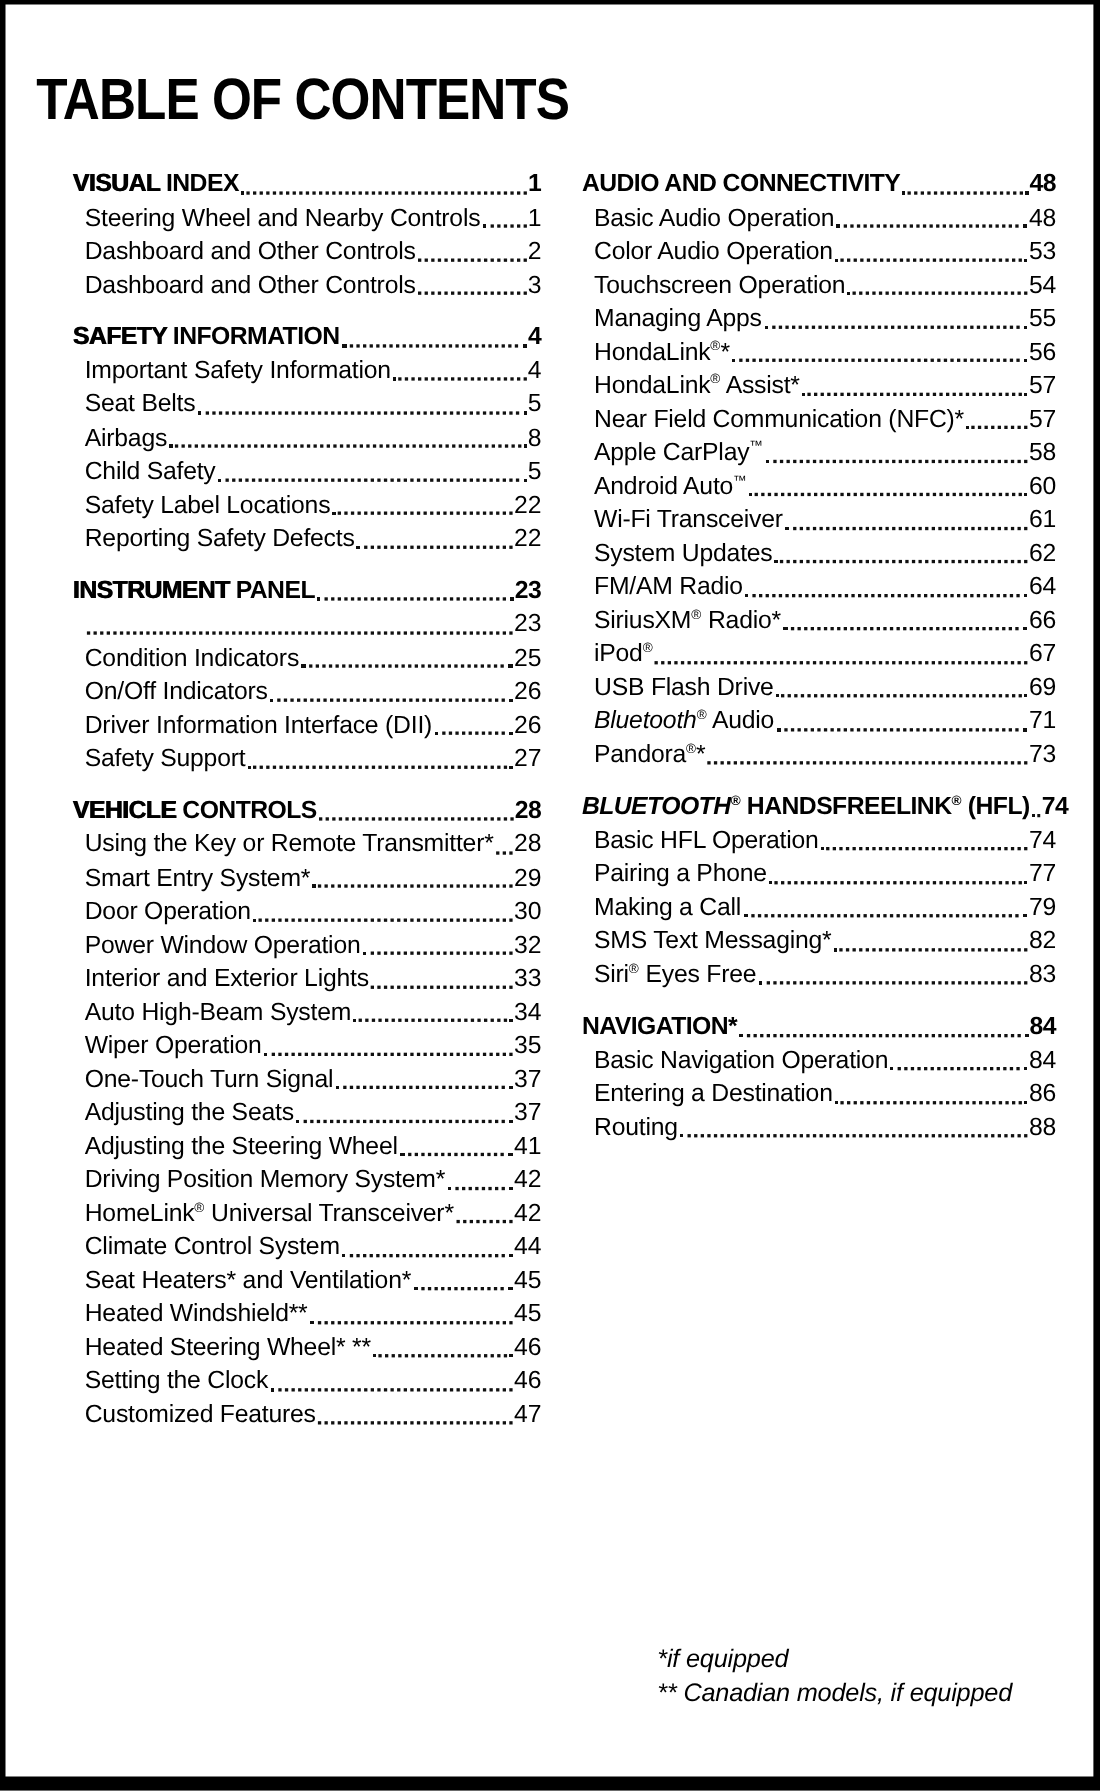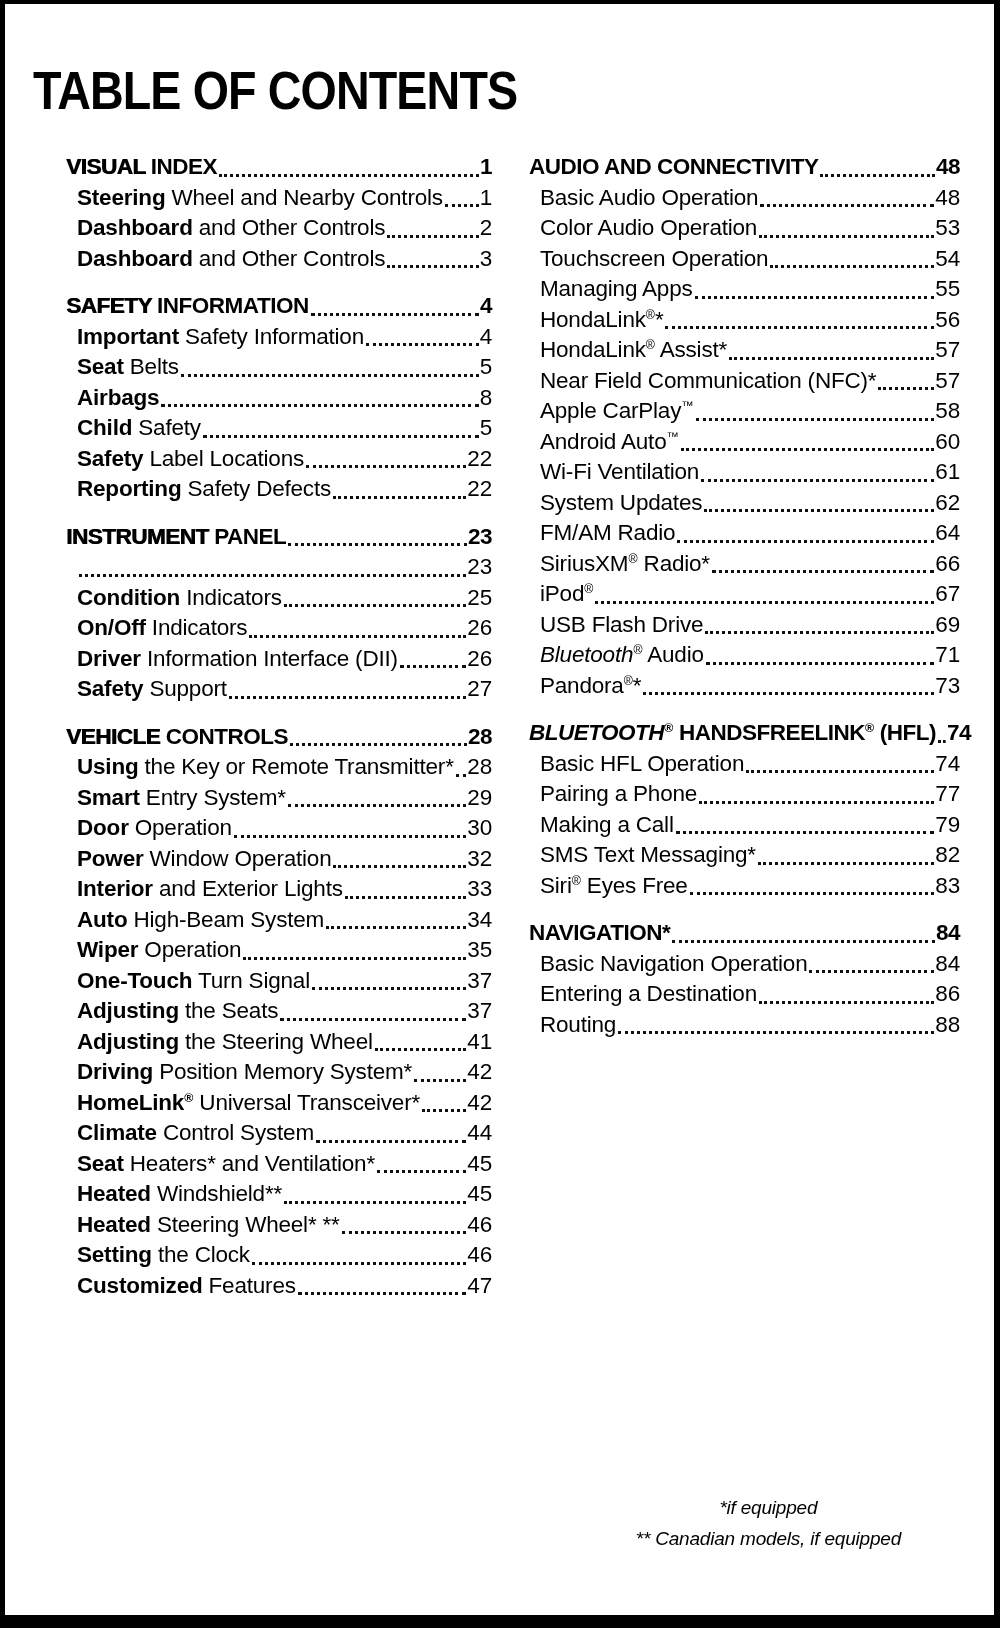--- a/index.html
+++ b/index.html
@@ -31,28 +31,28 @@
   .row .lbl{white-space:pre;}
   .row.header{font-weight:700;letter-spacing:-0.5px;}
   .row.item{padding-left:11px;}
   .leader{
     flex:1 1 auto;min-width:8px;
     border-bottom:3.2px dotted #101010;
     align-self:flex-end;
     margin:0 1px 6px 2px;
   }
   .pg{white-space:pre;}
-  .fw{font-weight:700;}
+  .fw{font-weight:400;}
   .hw{text-shadow:0.8px 0 0 currentColor;}
   i{font-style:italic;margin-top:48px;}
   sup{font-size:0.55em;line-height:0;vertical-align:super;letter-spacing:0;}
   .footnotes{
-    position:absolute;right:93px;top:1488px;
-    text-align:center;font-style:italic;
-    font-size:19px;line-height:31px;letter-spacing:-0.2px;
+    position:absolute;right:74px;top:1488px;
+    text-align:left;font-style:italic;
+    font-size:23px;line-height:31px;letter-spacing:-0.2px;
   }
 </style>
 </head>
 <body>
 
 <div class="page">
   <h1 class="title">TABLE OF CONTENTS</h1>
   <div class="col col-left">
       <div class="section">
         <div class="row header">
@@ -288,21 +288,21 @@
           <span class="lbl">Apple CarPlay<sup>™</sup></span>
           <span class="leader"></span>
           <span class="pg">58</span>
         </div>
         <div class="row item">
           <span class="lbl">Android Auto<sup>™</sup></span>
           <span class="leader"></span>
           <span class="pg">60</span>
         </div>
         <div class="row item">
-          <span class="lbl">Wi-Fi Ventilation</span>
+          <span class="lbl">Wi-Fi Transceiver</span>
           <span class="leader"></span>
           <span class="pg">61</span>
         </div>
         <div class="row item">
           <span class="lbl">System Updates</span>
           <span class="leader"></span>
           <span class="pg">62</span>
         </div>
         <div class="row item">
           <span class="lbl">FM/AM Radio</span>

